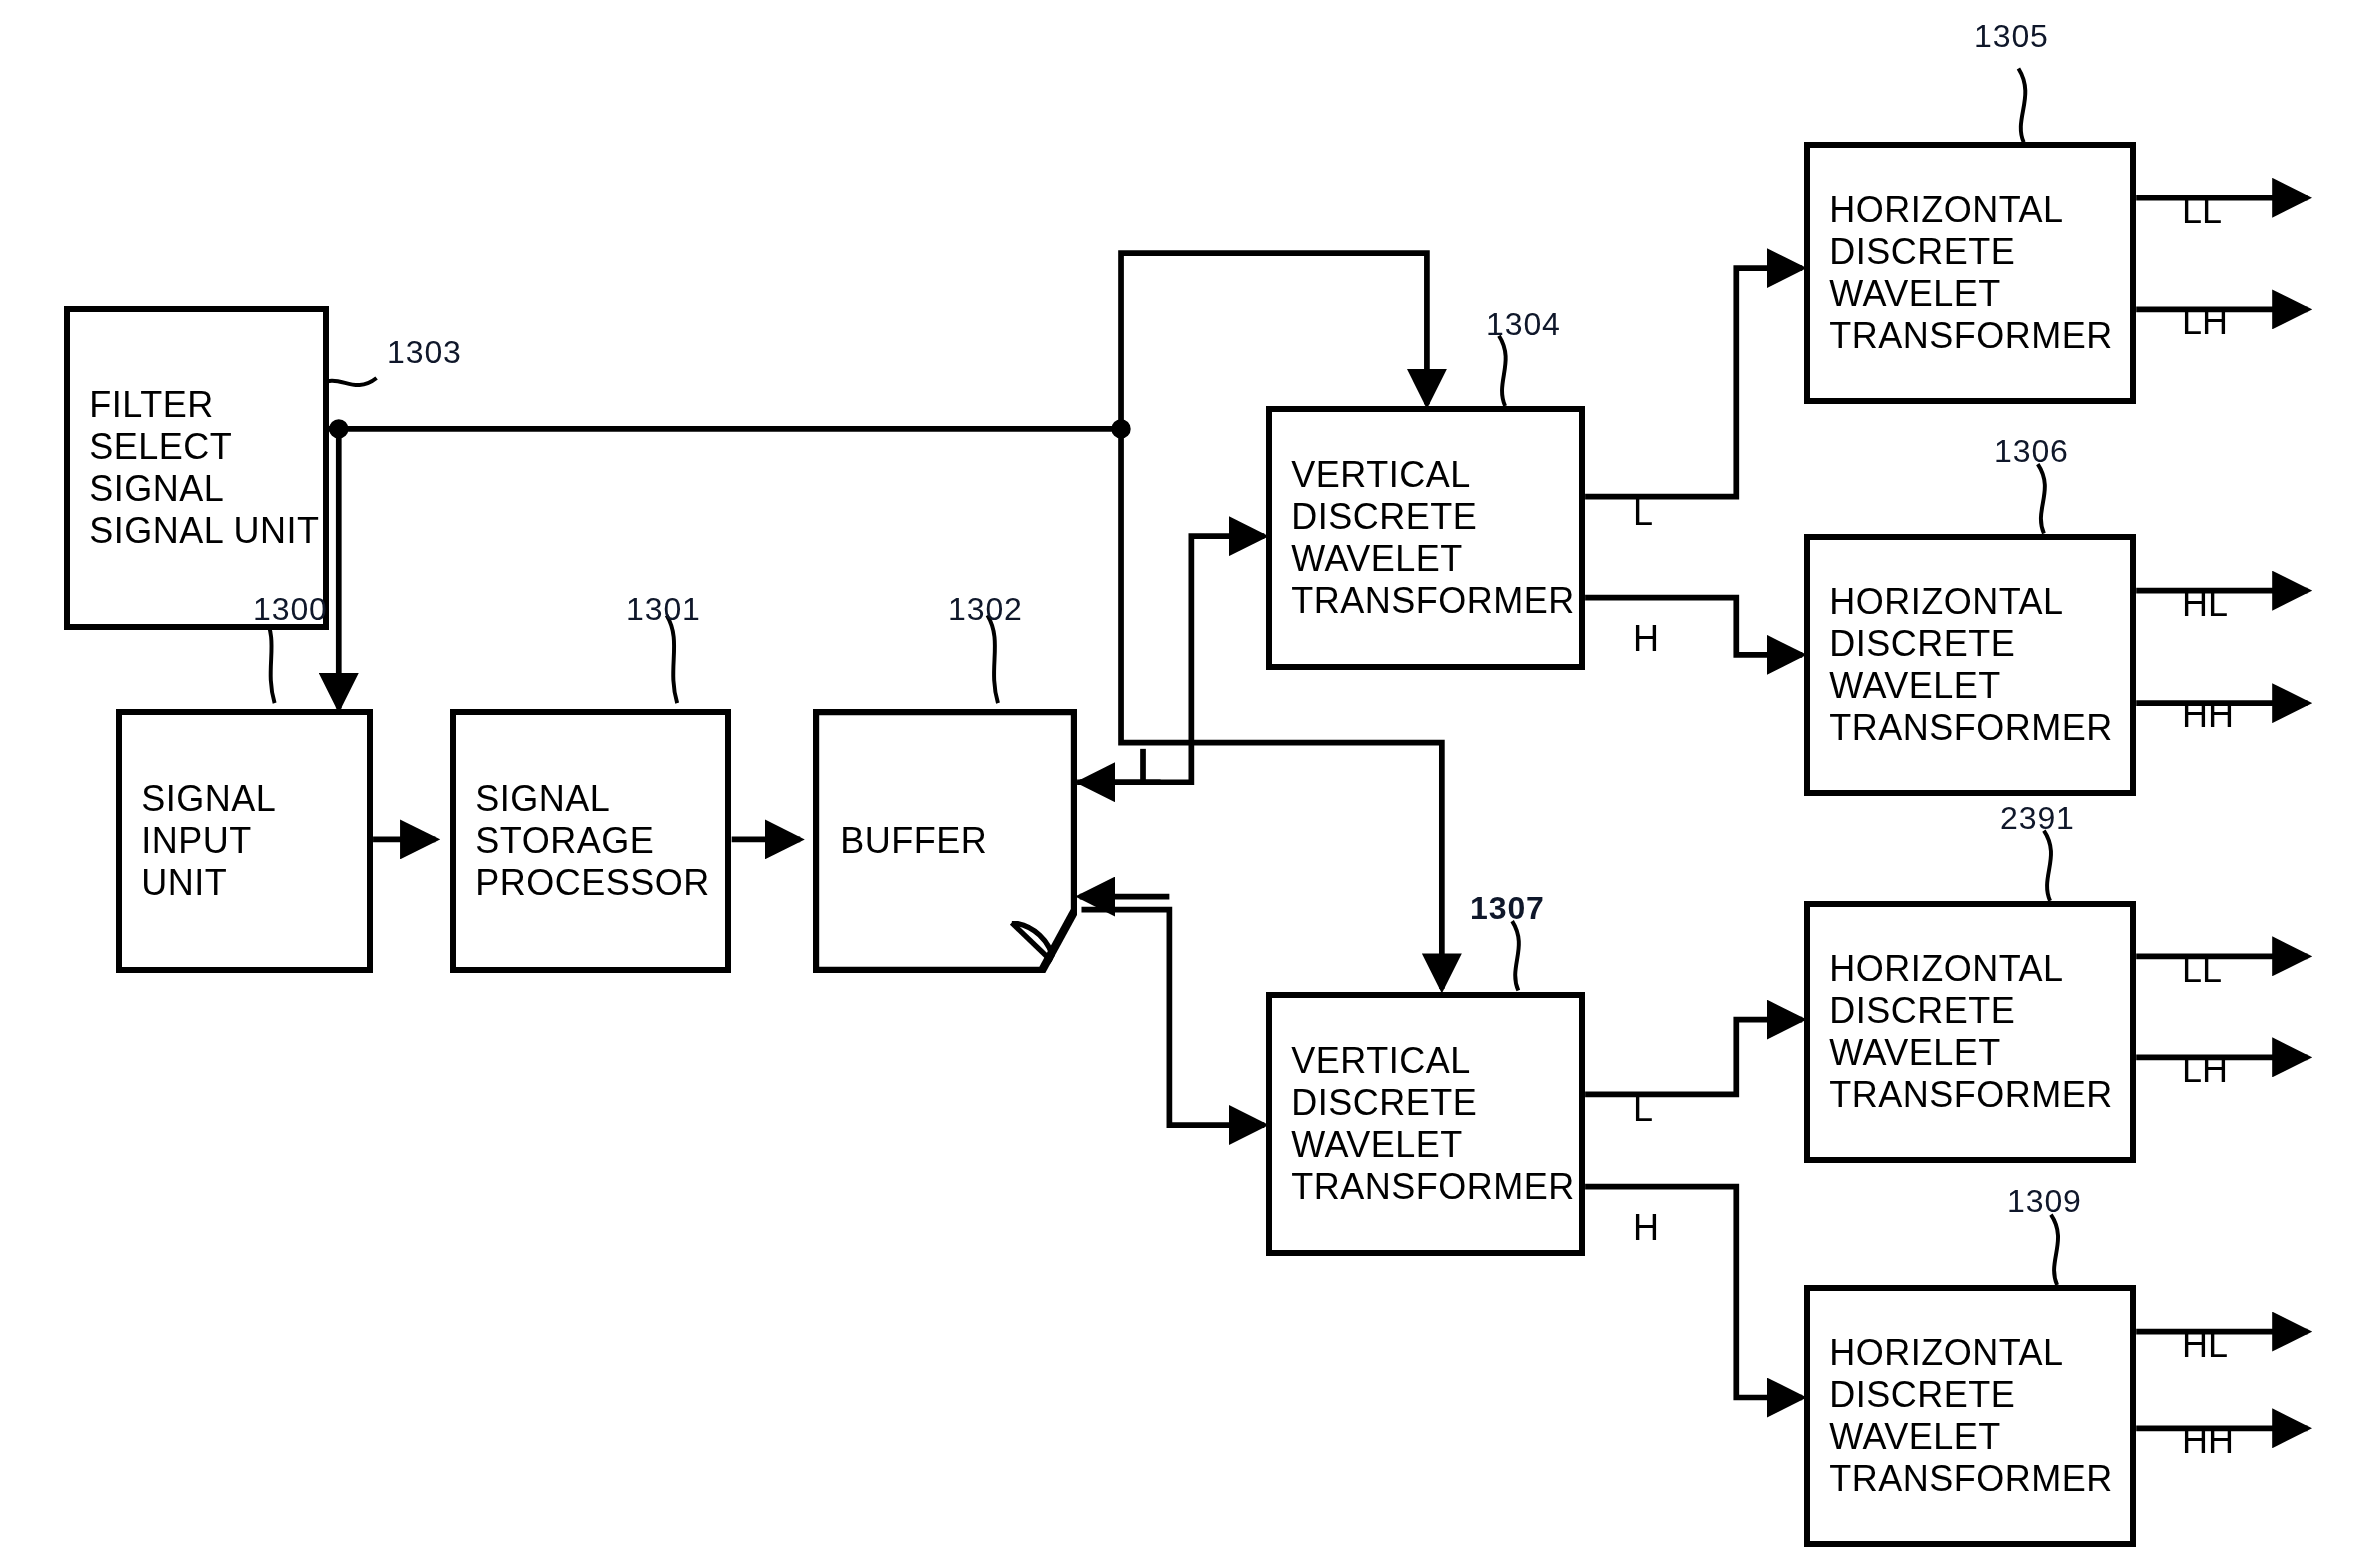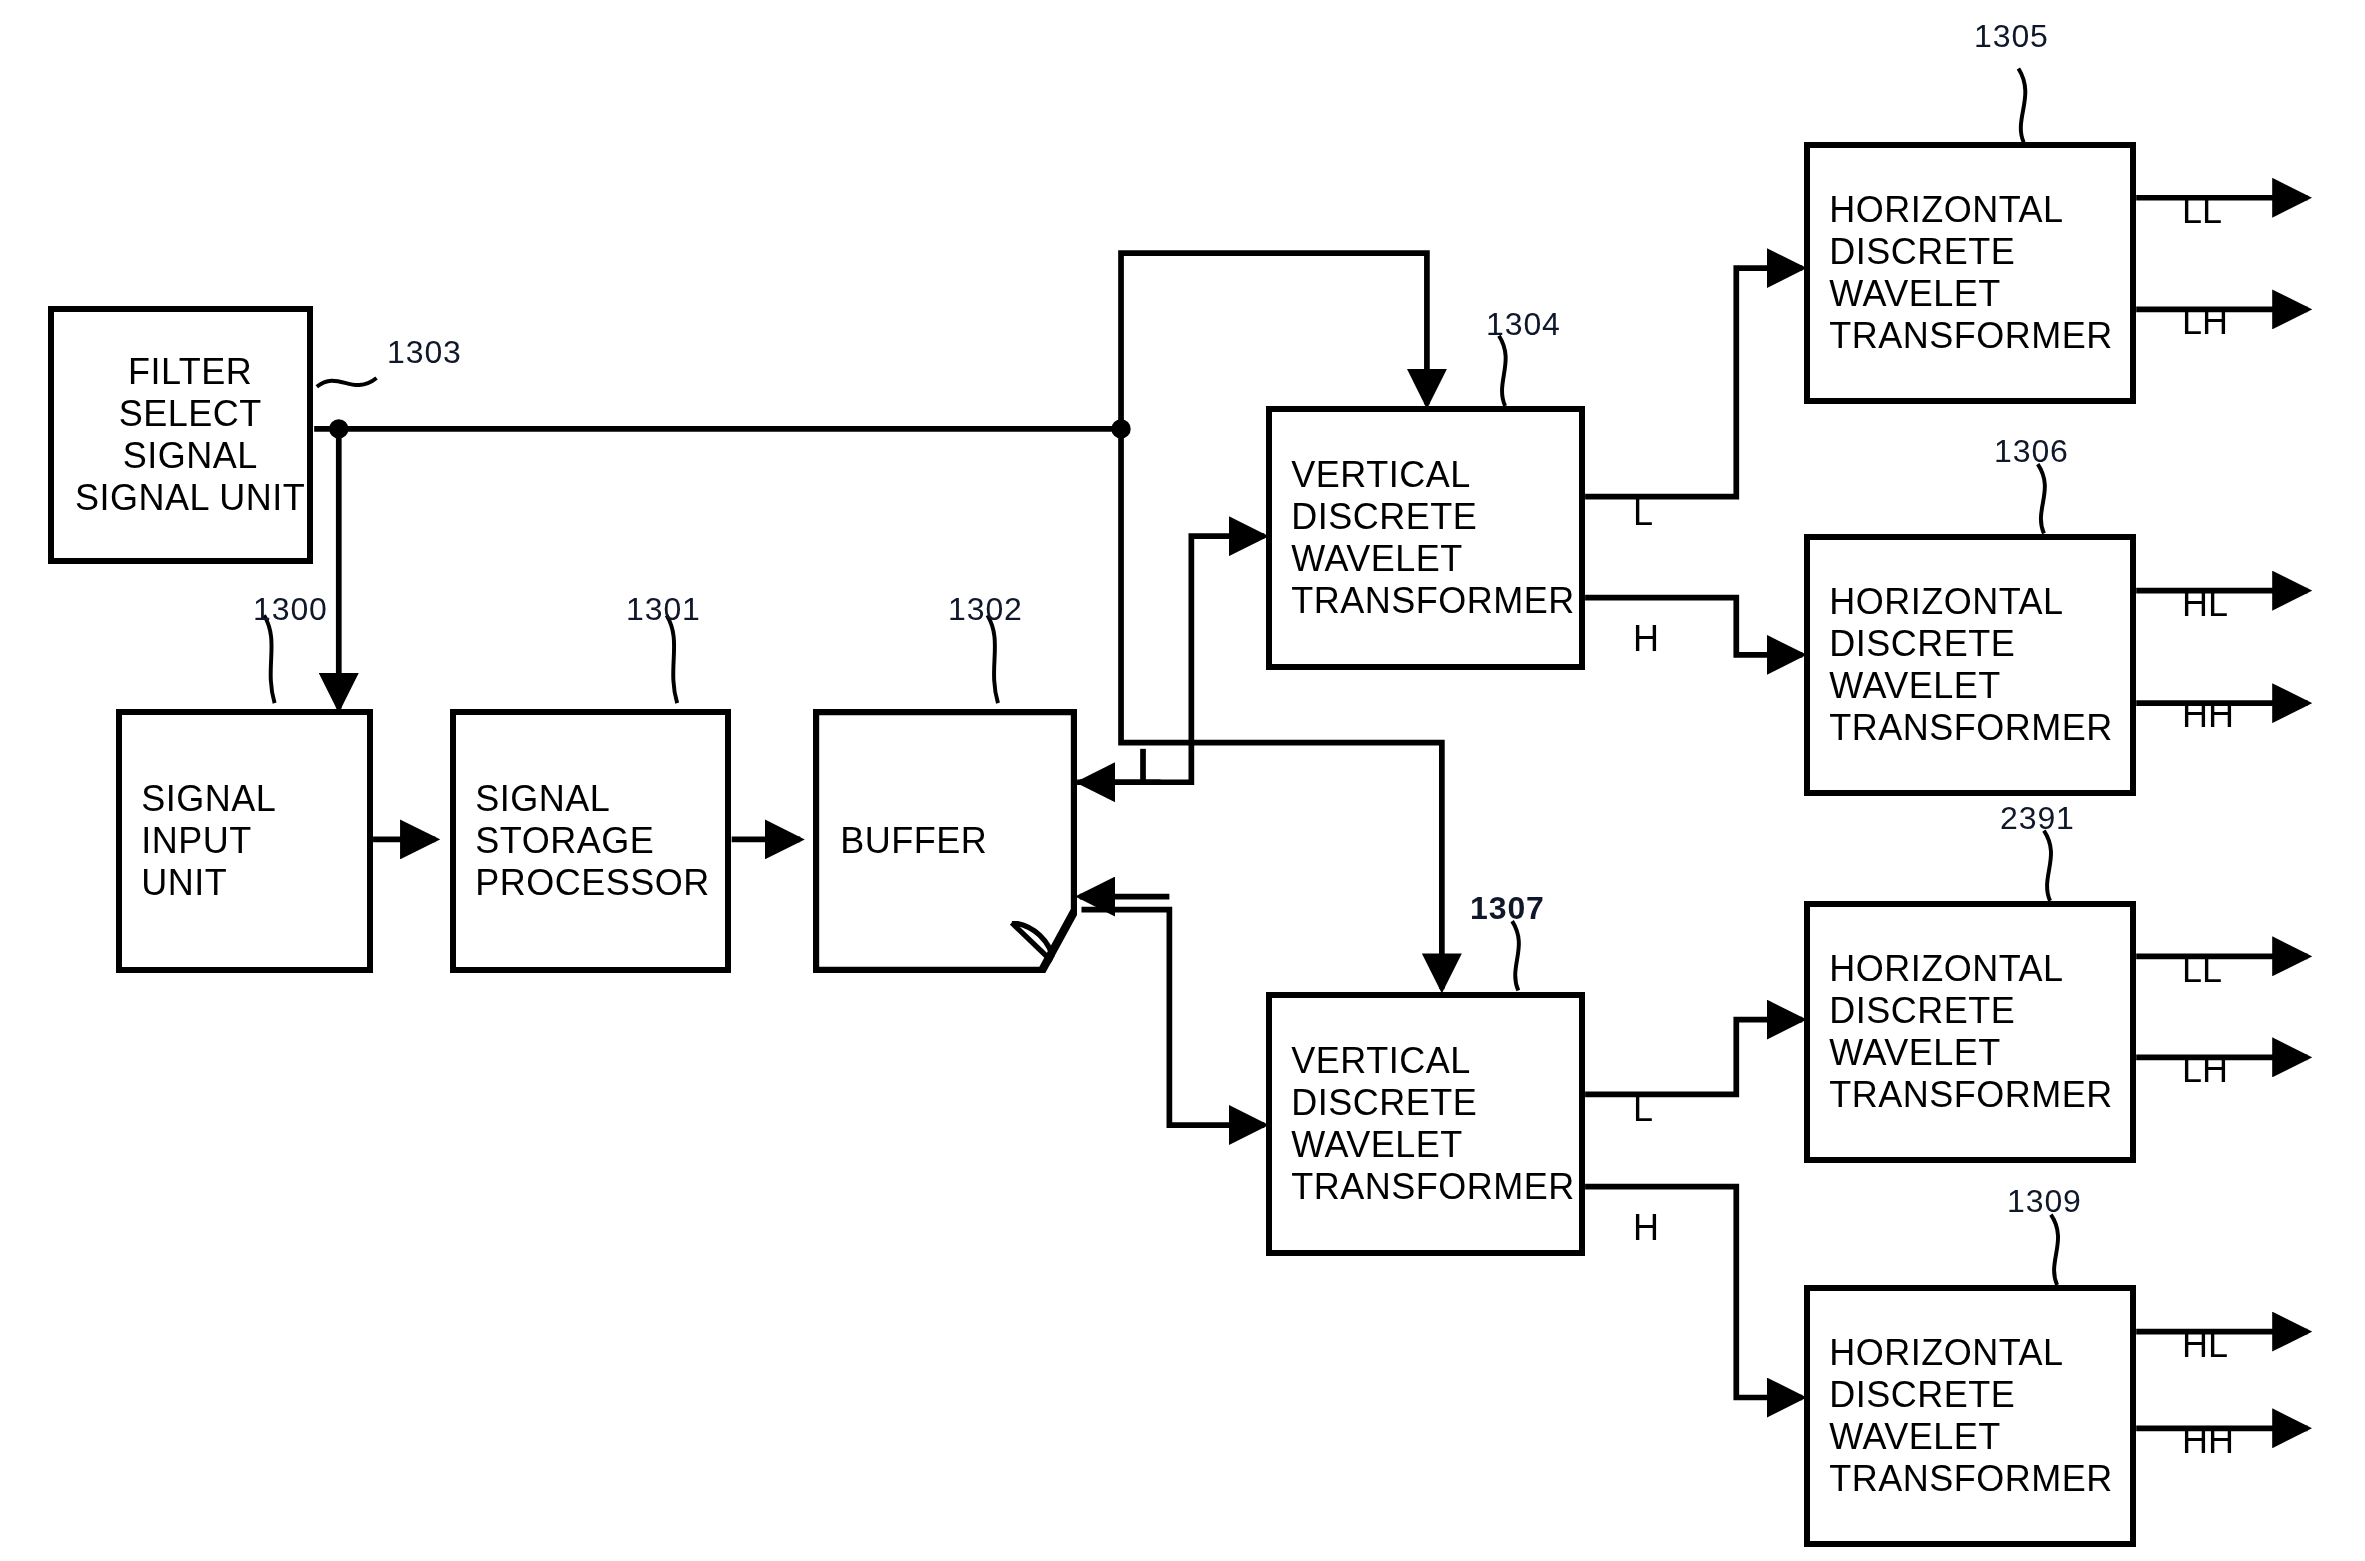--- a/index.html
+++ b/index.html
@@ -128,21 +128,21 @@
         <path d="M2318,528 C2338,558 2313,580 2325,607"></path>
         <path d="M2325,945 C2345,975 2320,998 2332,1025"></path>
         <path d="M2333,1382 C2353,1412 2328,1435 2340,1462"></path>
       </g>
 
       <circle cx="385" cy="488" r="11" fill="#000" stroke="none"></circle>
       <circle cx="1275" cy="488" r="11" fill="#000" stroke="none"></circle>
     </g>
   </svg>
 
-  <div class="box" style="left:48px;top:306px;width:265px;top:306px;height:258px;text-align:center;">
+  <div class="box" style="left:64px;top:306px;width:265px;top:306px;height:324px;">
     <div class="line">FILTER</div>
     <div class="line">SELECT</div>
     <div class="line">SIGNAL</div>
     <div class="line">SIGNAL UNIT</div>
   </div>
 
   <div class="box" style="left:116px;top:709px;width:257px;height:264px;">
     <div class="line">SIGNAL</div>
     <div class="line">INPUT</div>
     <div class="line">UNIT</div>

